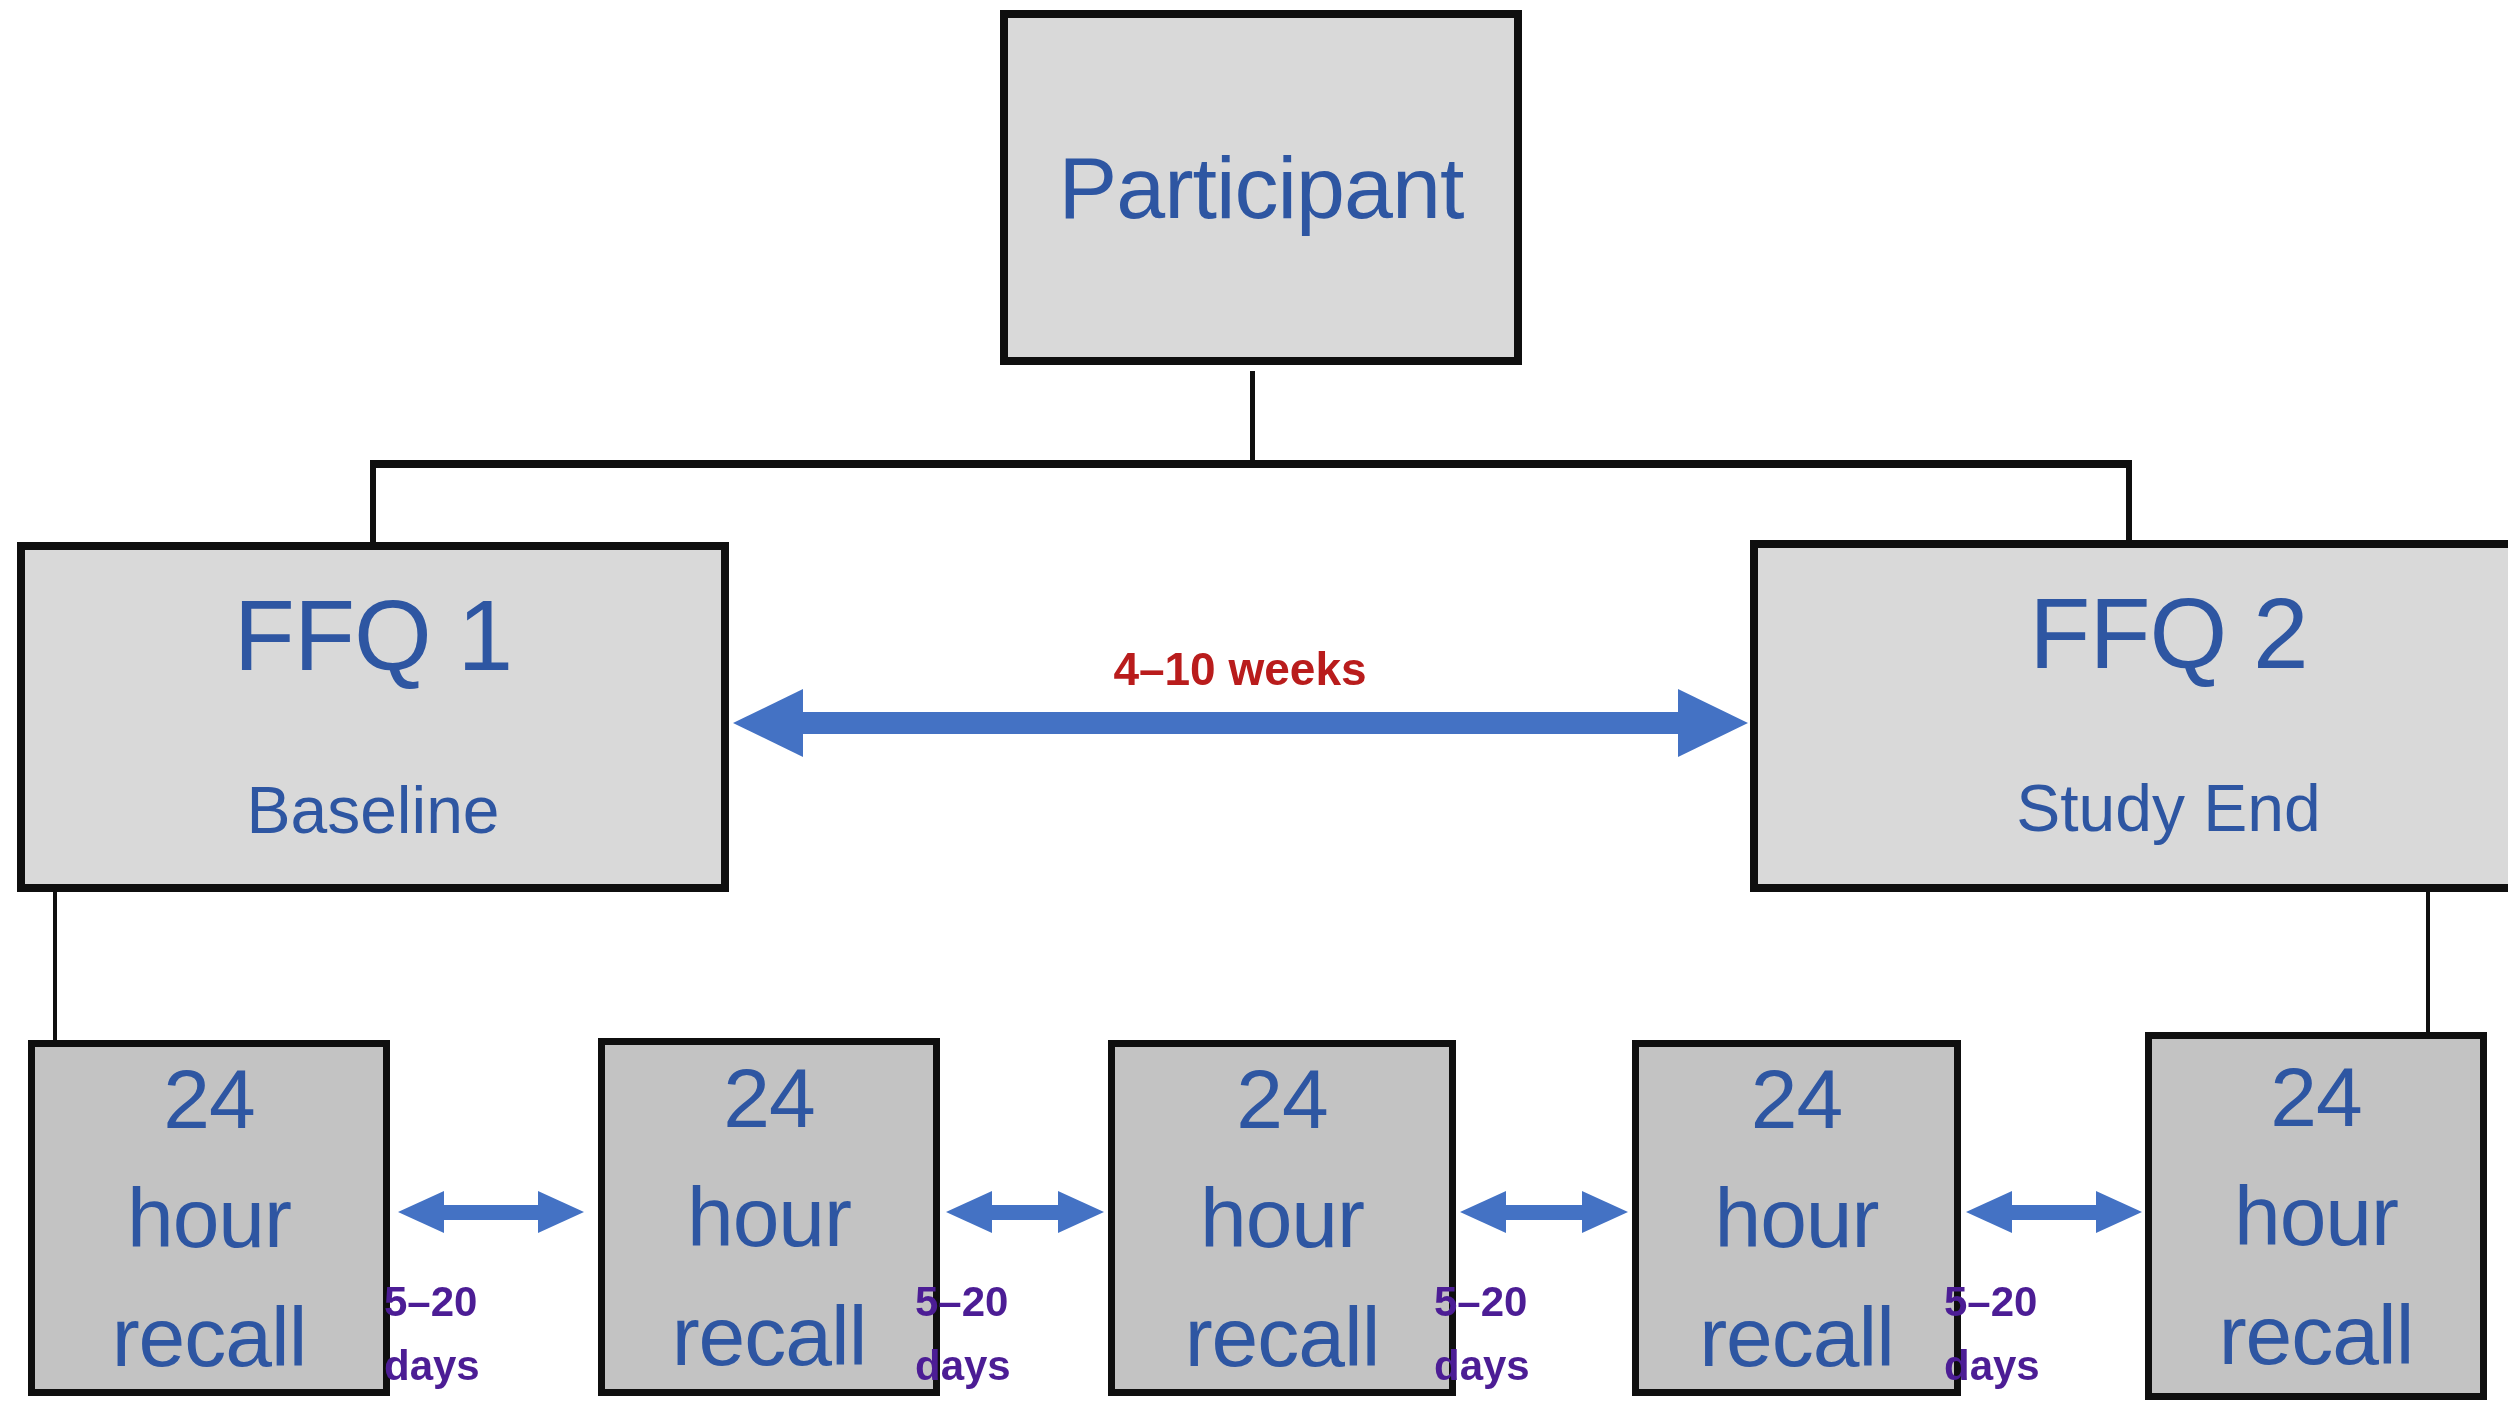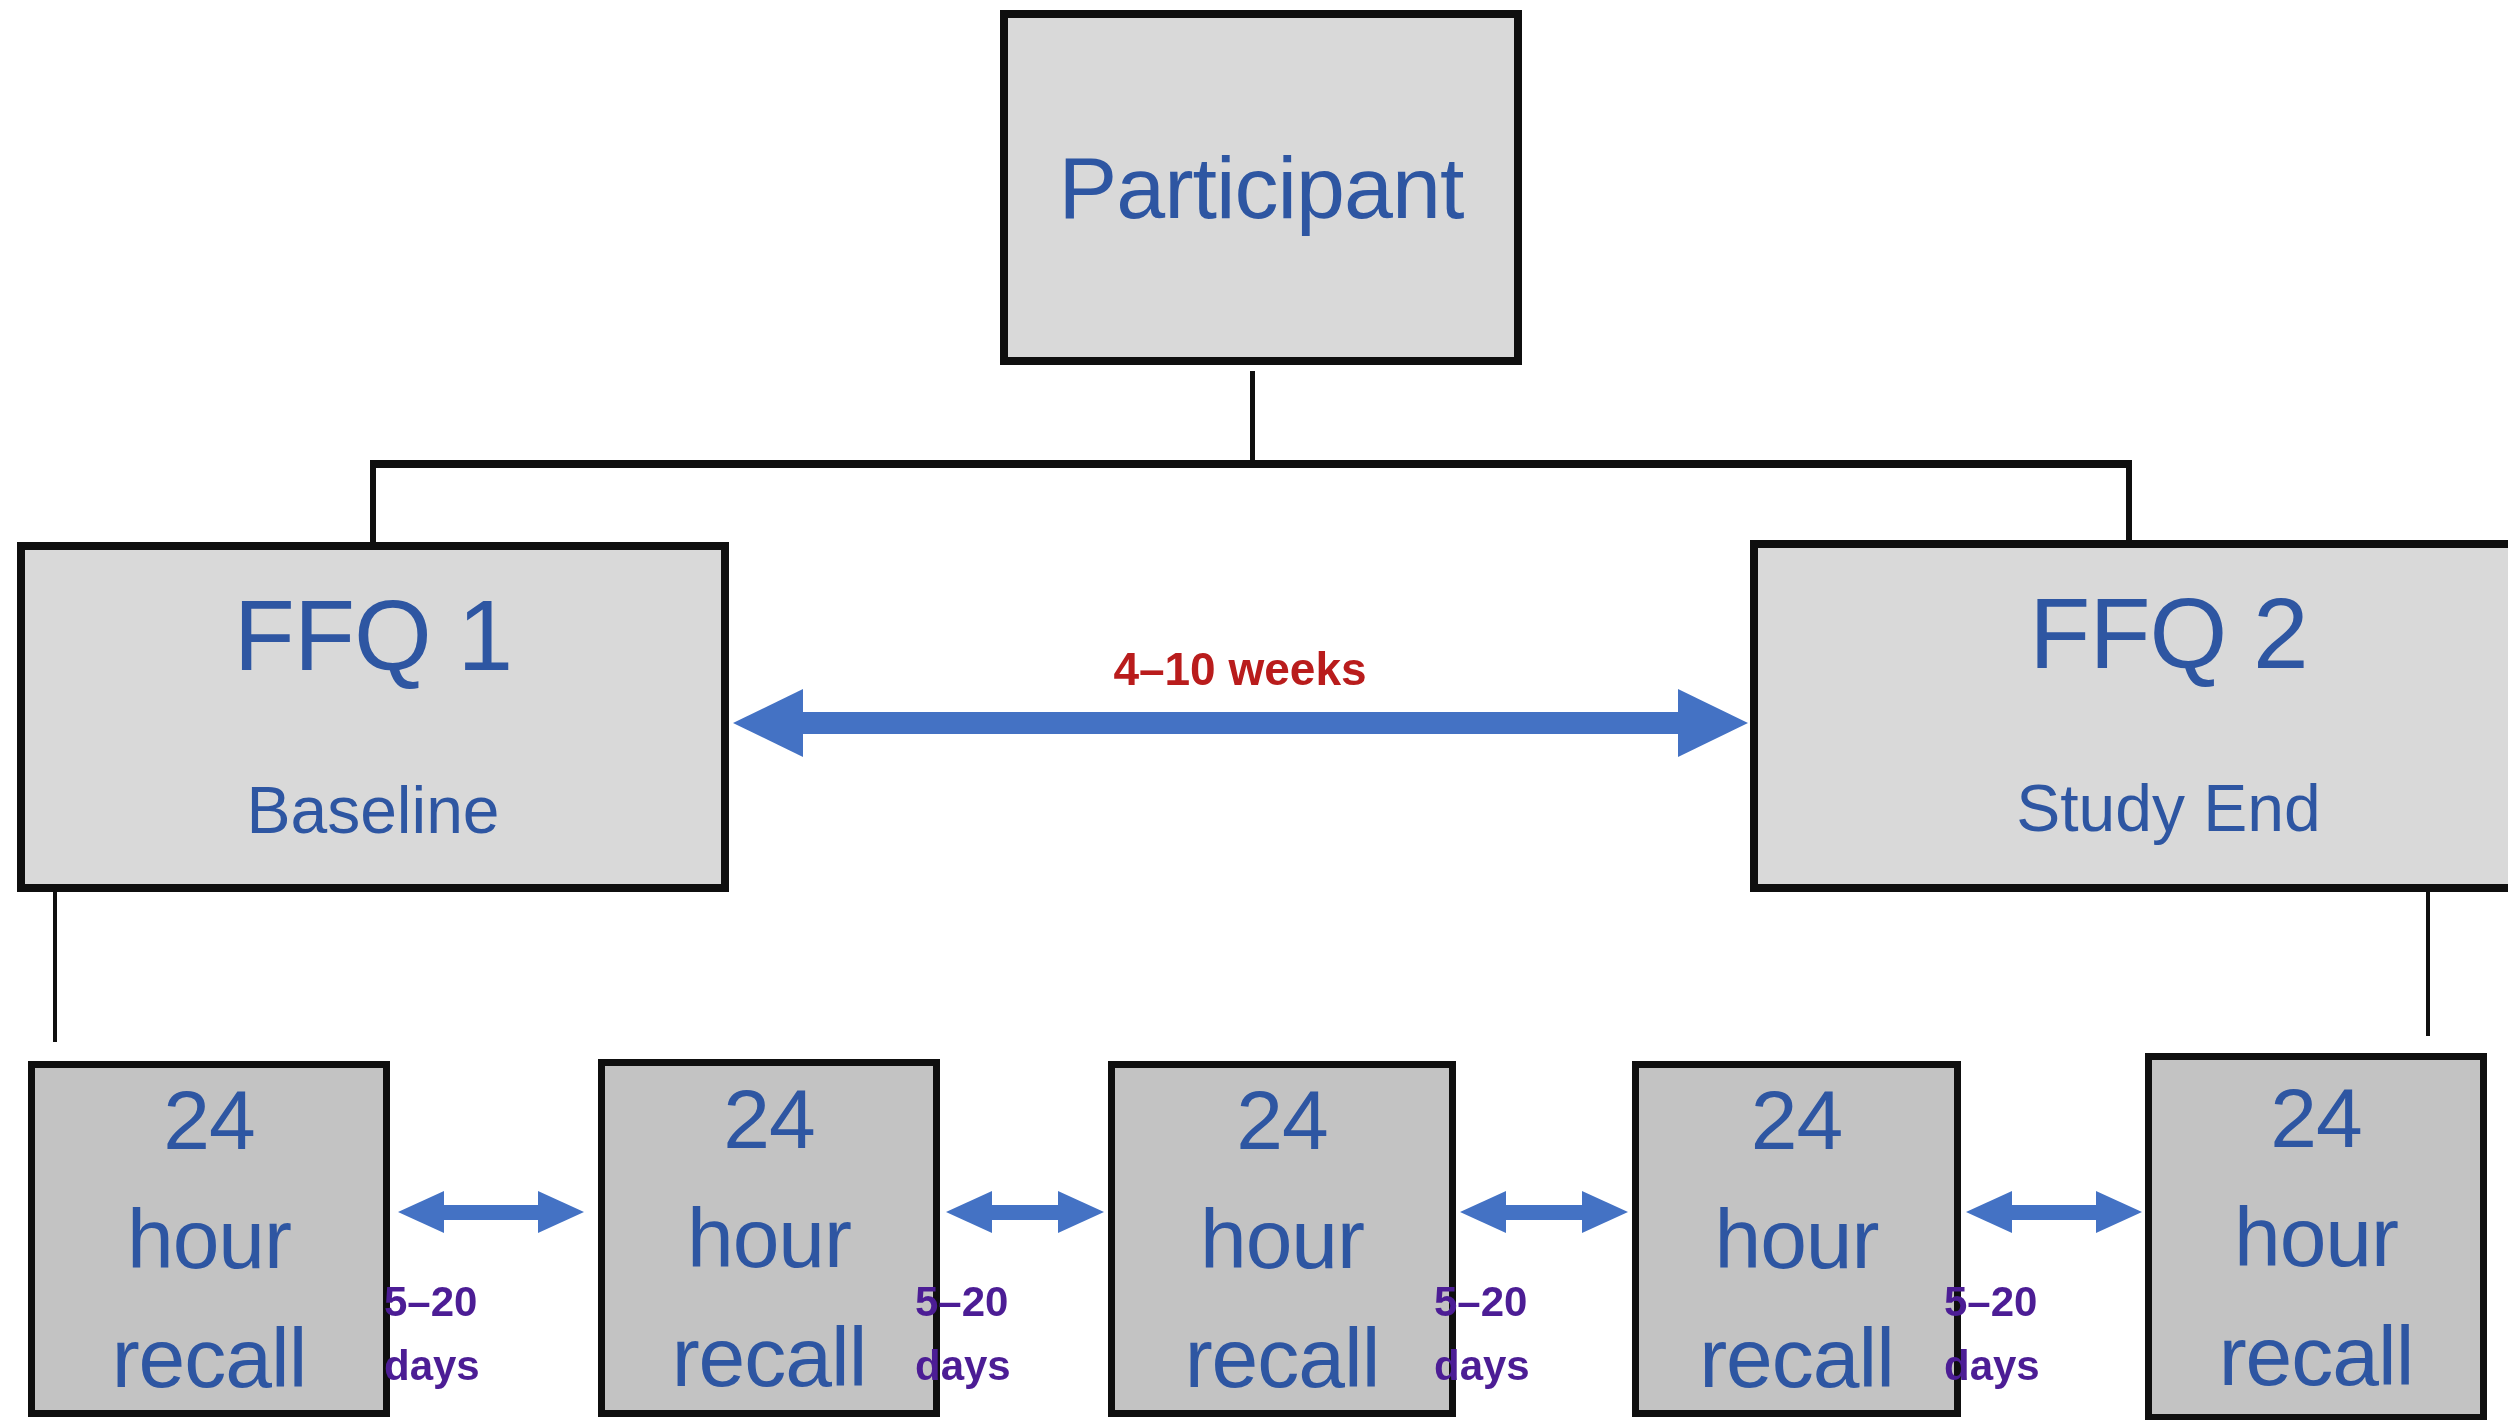--- a/index.html
+++ b/index.html
@@ -35,21 +35,21 @@
   }
   .ffq .subtitle{
     position:absolute;top:222px;left:0;width:100%;
     text-align:center;font-size:66px;
   }
   .recall{
     background:var(--fill-dark);
     border-width:7px;
     display:flex;flex-direction:column;
     align-items:center;justify-content:center;
-    font-size:84px;line-height:119px;letter-spacing:-1px;margin-top:21px;
+    font-size:84px;line-height:119px;letter-spacing:-1px;
   }
   .recall span{display:block;text-align:center;}
   .dblarrow{position:absolute;display:flex;align-items:center;}
   .dblarrow i{display:block;}
   .dblarrow .sh{flex:1;background:var(--arrow-blue);}
   .big .hl{width:0;height:0;border-top:34px solid transparent;border-bottom:34px solid transparent;border-right:70px solid var(--arrow-blue);}
   .big .hr{width:0;height:0;border-top:34px solid transparent;border-bottom:34px solid transparent;border-left:70px solid var(--arrow-blue);}
   .big .sh{height:22px;}
   .small .hl{width:0;height:0;border-top:21px solid transparent;border-bottom:21px solid transparent;border-right:46px solid var(--arrow-blue);}
   .small .hr{width:0;height:0;border-top:21px solid transparent;border-bottom:21px solid transparent;border-left:46px solid var(--arrow-blue);}

